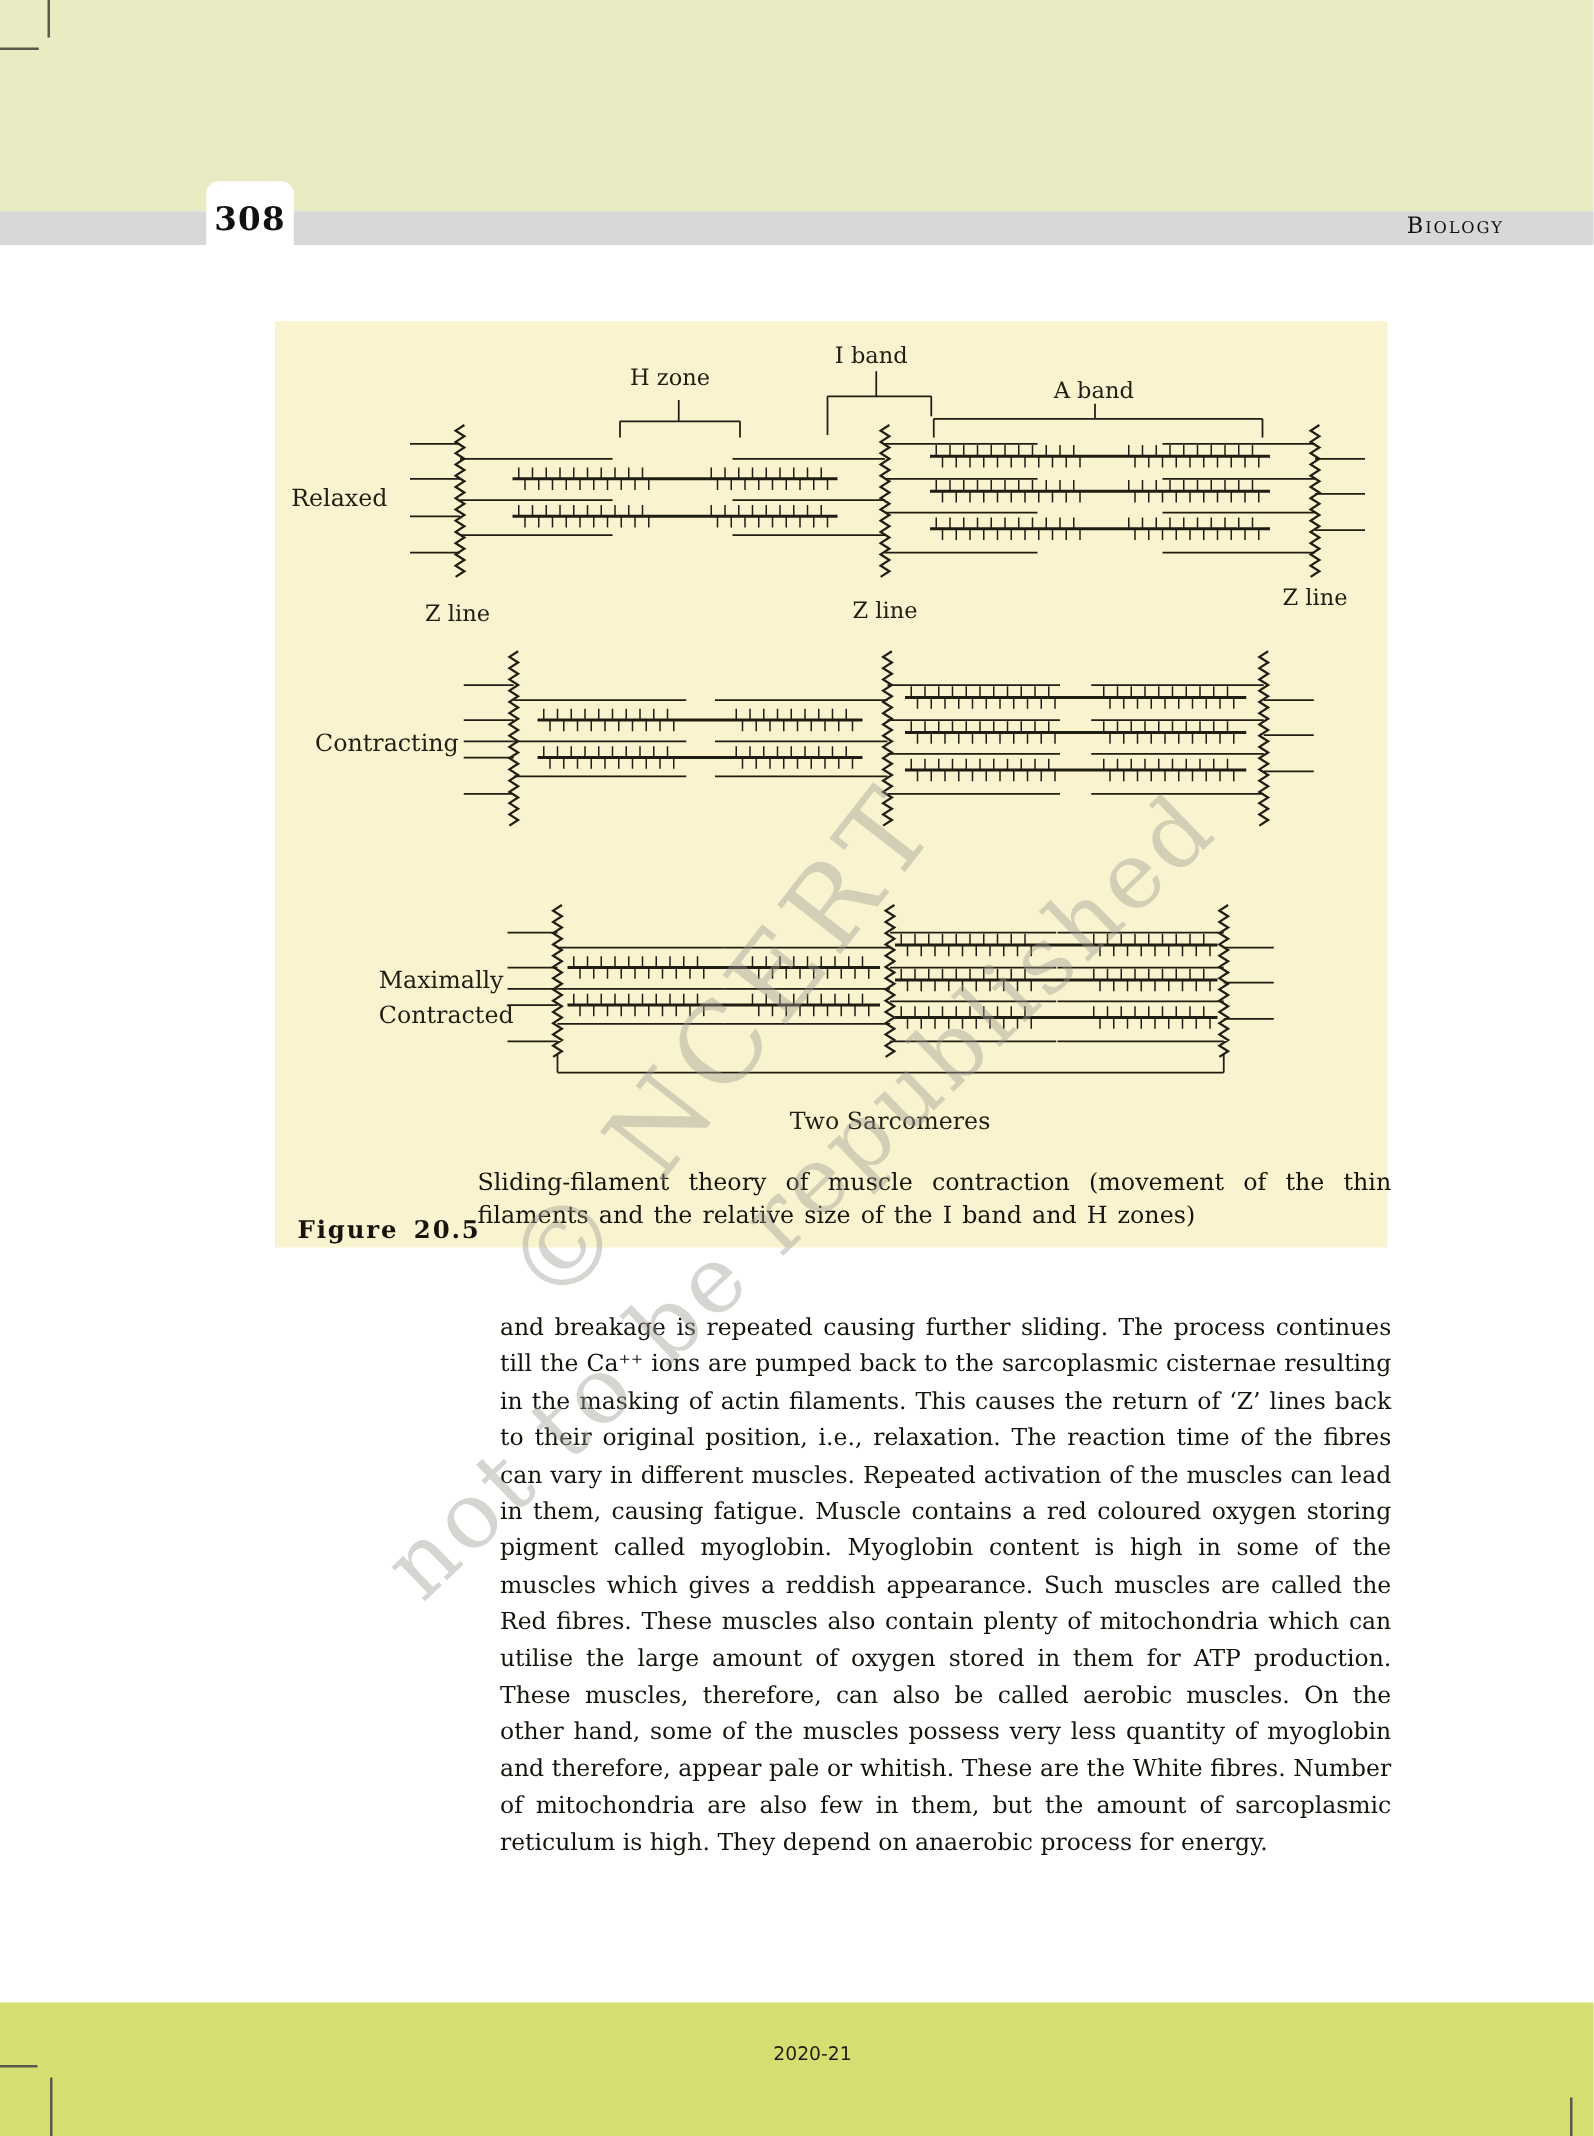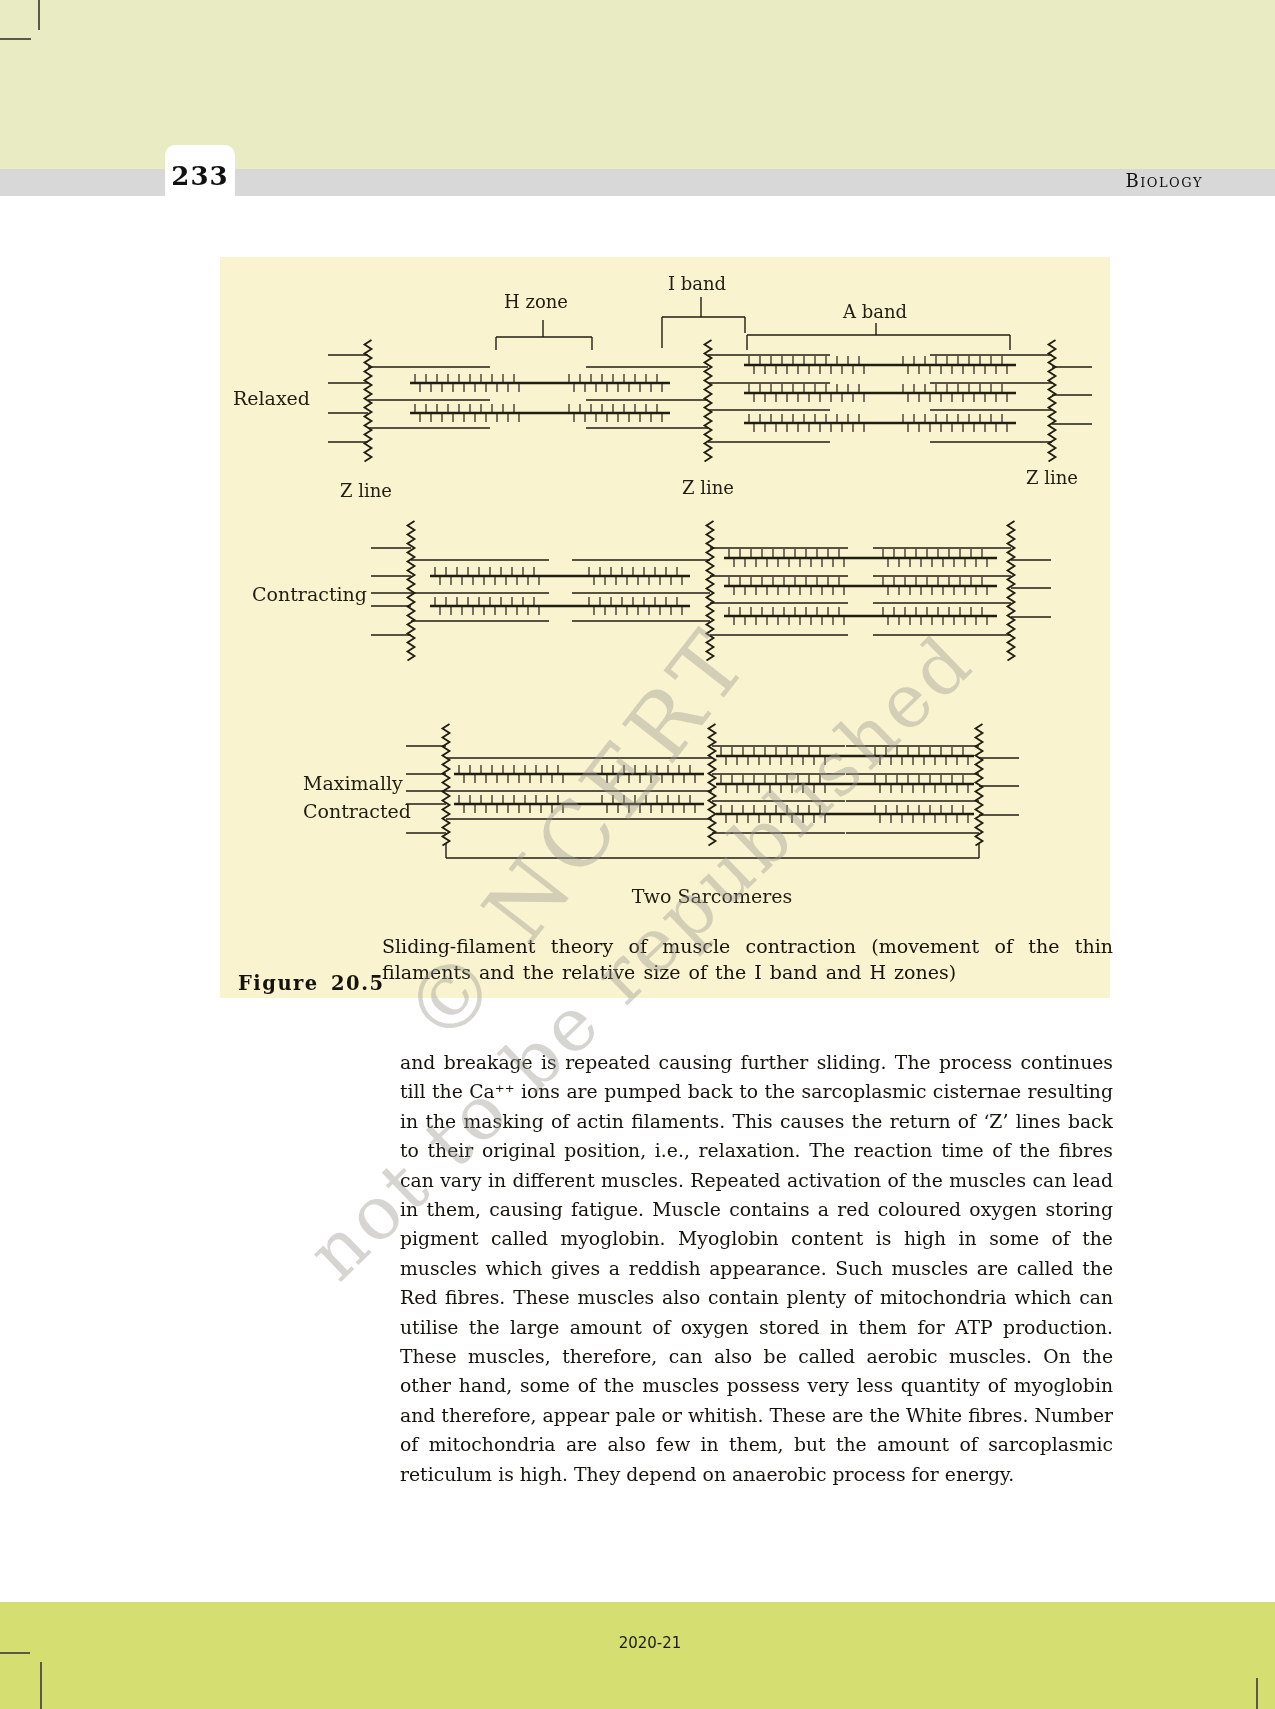--- a/index.html
+++ b/index.html
@@ -52,21 +52,21 @@
 </head>
 <body>
 
 <div id="page">
 
   <div class="topband"></div>
   <div class="grayband"></div>
   <div class="crop" style="left:38px;top:0;width:2px;height:30px;"></div>
   <div class="crop" style="left:0;top:38px;width:31px;height:2px;"></div>
   <div class="pagenum-box">
-    <div class="pagenum">233</div>
+    <div class="pagenum">308</div>
   </div>
   <div class="runhead">Biology</div>
 
   <div class="figurebox">
     <svg id="diagram" width="890" height="667" viewBox="0 0 890 667">
         <polyline points="151.5,83 144.5,87.5 151.5,92 144.5,96.5 151.5,101 144.5,105.5 151.5,110 144.5,114.5 151.5,119 144.5,123.5 151.5,128 144.5,132.5 151.5,137 144.5,141.5 151.5,146 144.5,150.5 151.5,155 144.5,159.5 151.5,164 144.5,168.5 151.5,173 144.5,177.5 151.5,182 144.5,186.5 151.5,191 144.5,195.5 151.5,200 144.5,204.5" fill="none" stroke="#201d12" stroke-width="1.8"></polyline>
         <polyline points="491.5,83 484.5,87.5 491.5,92 484.5,96.5 491.5,101 484.5,105.5 491.5,110 484.5,114.5 491.5,119 484.5,123.5 491.5,128 484.5,132.5 491.5,137 484.5,141.5 491.5,146 484.5,150.5 491.5,155 484.5,159.5 491.5,164 484.5,168.5 491.5,173 484.5,177.5 491.5,182 484.5,186.5 491.5,191 484.5,195.5 491.5,200 484.5,204.5" fill="none" stroke="#201d12" stroke-width="1.8"></polyline>
         <polyline points="835.5,83 828.5,87.5 835.5,92 828.5,96.5 835.5,101 828.5,105.5 835.5,110 828.5,114.5 835.5,119 828.5,123.5 835.5,128 828.5,132.5 835.5,137 828.5,141.5 835.5,146 828.5,150.5 835.5,155 828.5,159.5 835.5,164 828.5,168.5 835.5,173 828.5,177.5 835.5,182 828.5,186.5 835.5,191 828.5,195.5 835.5,200 828.5,204.5" fill="none" stroke="#201d12" stroke-width="1.8"></polyline>
         <line x1="108" y1="98" x2="148" y2="98" stroke="#201d12" stroke-width="1.4"></line>
         <line x1="108" y1="126" x2="148" y2="126" stroke="#201d12" stroke-width="1.4"></line>

